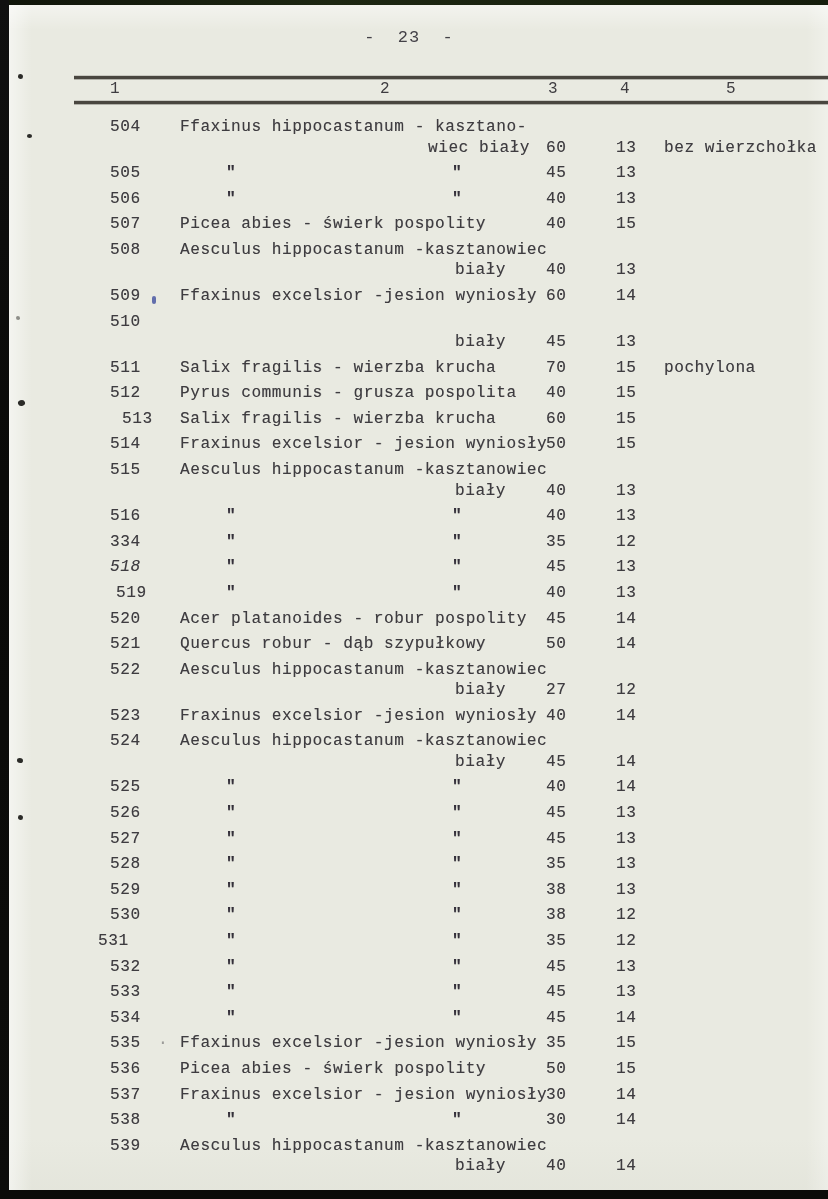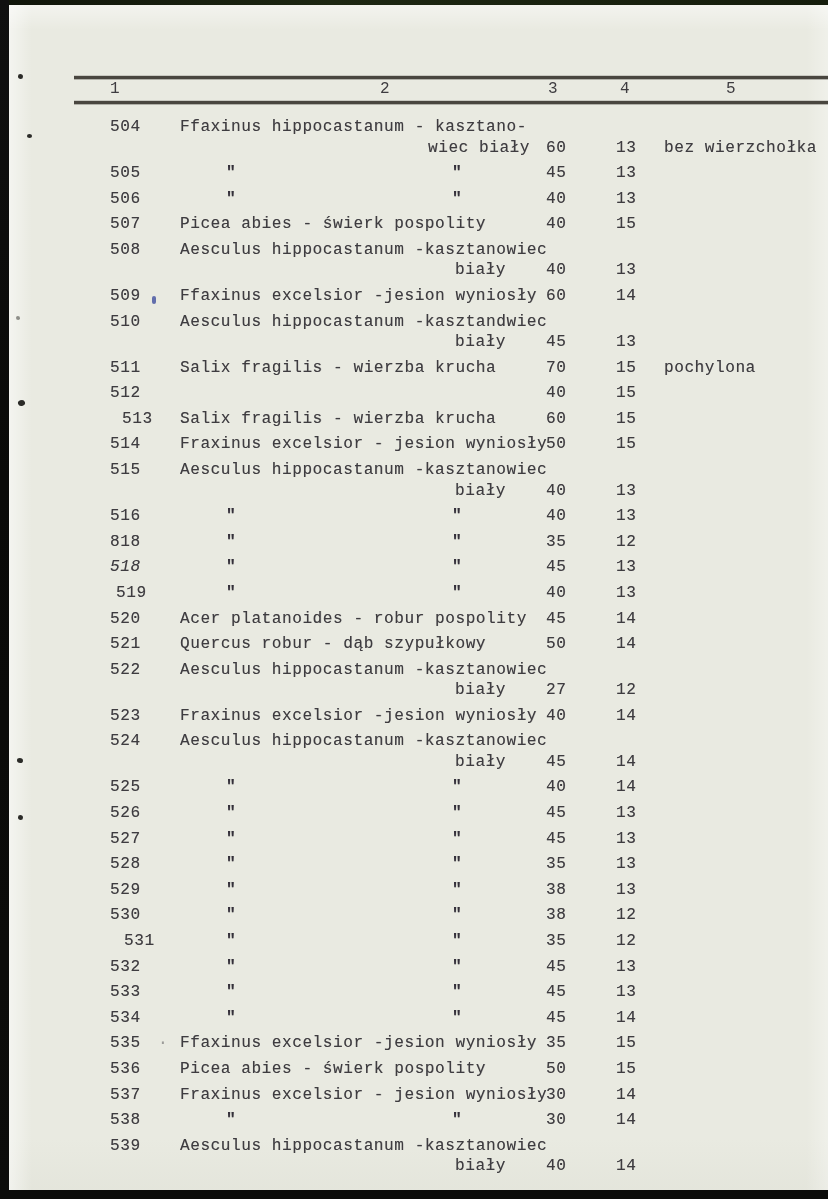--- a/index.html
+++ b/index.html
@@ -51,20 +51,21 @@
 </style>
 </head>
 <body>
 
 <div class="sheet">
 
   <div class="edge top"></div>
   <div class="edge left"></div>
   <div class="edge bottom"></div>
 
+  <div class="page-number">-  23  -</div>
 
   <div class="rule rule-top"></div>
   <div class="col-headers">
     <span style="left:110px">1</span>
     <span style="left:380px">2</span>
     <span style="left:548px">3</span>
     <span style="left:620px">4</span>
     <span style="left:726px">5</span>
   </div>
   <div class="rule rule-bottom"></div>
@@ -110,36 +111,36 @@
         <span style="left: 616px;">13</span>
       </div>
       <div class="tline">
         <span style="left: 110px;">509</span>
         <span class="blue-os" style="left: 180px;">Ffaxinus excelsior -jesion wyniosły</span>
         <span style="left: 546px;">60</span>
         <span style="left: 616px;">14</span>
       </div>
       <div class="tline c1">
         <span style="left: 110px;">510</span>
-        <span style="left: 180px;">Aesculus hippocastanum -kasztandwiec</span>
       </div>
       <div class="tline">
         <span style="left: 455px;">biały</span>
         <span style="left: 546px;">45</span>
         <span style="left: 616px;">13</span>
       </div>
       <div class="tline">
         <span style="left: 110px;">511</span>
         <span style="left: 180px;">Salix fragilis - wierzba krucha</span>
         <span style="left: 546px;">70</span>
         <span style="left: 616px;">15</span>
         <span style="left: 664px;">pochylona</span>
       </div>
       <div class="tline">
         <span style="left: 110px;">512</span>
+        <span style="left: 180px;">Pyrus communis - grusza pospolita</span>
         <span style="left: 546px;">40</span>
         <span style="left: 616px;">15</span>
       </div>
       <div class="tline">
         <span style="left: 110px; margin-left: 12px;">513</span>
         <span style="left: 180px;">Salix fragilis - wierzba krucha</span>
         <span style="left: 546px;">60</span>
         <span style="left: 616px;">15</span>
       </div>
       <div class="tline">
@@ -158,21 +159,21 @@
         <span style="left: 616px;">13</span>
       </div>
       <div class="tline">
         <span style="left: 110px;">516</span>
         <span class="ditto" style="left: 226px;">″</span>
         <span class="ditto" style="left: 452px;">″</span>
         <span style="left: 546px;">40</span>
         <span style="left: 616px;">13</span>
       </div>
       <div class="tline">
-        <span style="left: 110px;">818</span>
+        <span style="left: 110px;">334</span>
         <span class="ditto" style="left: 226px;">″</span>
         <span class="ditto" style="left: 452px;">″</span>
         <span style="left: 546px;">35</span>
         <span style="left: 616px;">12</span>
       </div>
       <div class="tline">
         <span style="left: 110px; font-style: italic;">518</span>
         <span class="ditto" style="left: 226px;">″</span>
         <span class="ditto" style="left: 452px;">″</span>
         <span style="left: 546px;">45</span>
@@ -257,21 +258,21 @@
         <span style="left: 616px;">13</span>
       </div>
       <div class="tline">
         <span style="left: 110px;">530</span>
         <span class="ditto" style="left: 226px;">″</span>
         <span class="ditto" style="left: 452px;">″</span>
         <span style="left: 546px;">38</span>
         <span style="left: 616px;">12</span>
       </div>
       <div class="tline">
-        <span style="left: 124px; text-align: center;">531</span>
+        <span style="left: 98px; text-align: center;">531</span>
         <span class="ditto" style="left: 226px;">″</span>
         <span class="ditto" style="left: 452px;">″</span>
         <span style="left: 546px;">35</span>
         <span style="left: 616px;">12</span>
       </div>
       <div class="tline">
         <span style="left: 110px;">532</span>
         <span class="ditto" style="left: 226px;">″</span>
         <span class="ditto" style="left: 452px;">″</span>
         <span style="left: 546px;">45</span>

